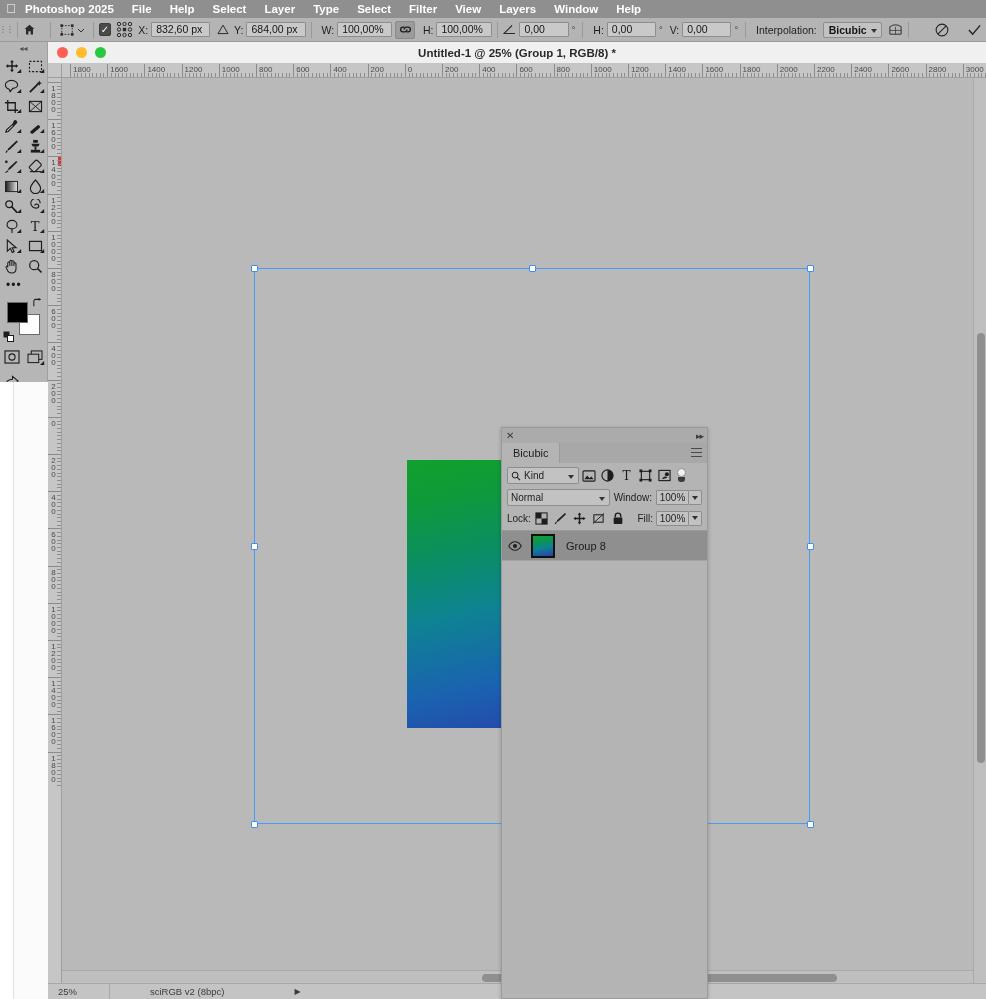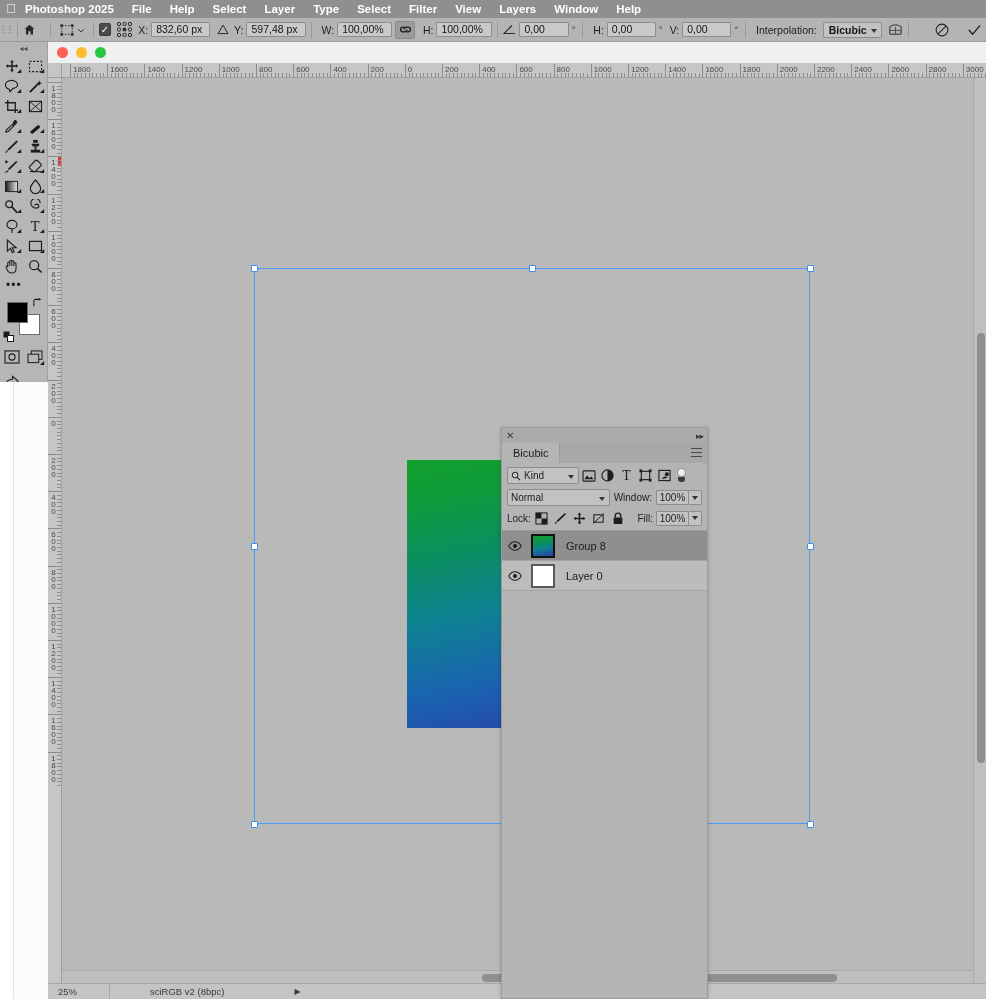--- a/index.html
+++ b/index.html
@@ -457,21 +457,21 @@
     </div>
     <div class="ob-label">X:</div>
     <div class="ob-field w60">832,60 px</div>
     <div style="width:7px"></div>
     <div class="ob-icon">
       <svg width="12" height="11" viewBox="0 0 12 11">
           <path d="M6 1.2 L11 9.6 L1 9.6 Z" fill="none" stroke="#2a2a2a" stroke-width="1"></path>
         </svg>
     </div>
     <div class="ob-label">Y:</div>
-    <div class="ob-field w60">597,48 px</div>
+    <div class="ob-field w60">684,00 px</div>
     <div class="ob-sep"></div>
     <div class="ob-label">W:</div>
     <div class="ob-field w56">100,00%</div>
     <div class="ob-chain">
       <svg width="13" height="9" viewBox="0 0 14 9">
         <path d="M5.5 4.5 a2.6 2.6 0 0 1 2.6 -2.6 h1.6 a2.6 2.6 0 0 1 0 5.2 h-1.6" fill="none" stroke="#1d1d1d" stroke-width="1.4"></path>
         <path d="M8.5 4.5 a2.6 2.6 0 0 1 -2.6 2.6 h-1.6 a2.6 2.6 0 0 1 0 -5.2 h1.6" fill="none" stroke="#1d1d1d" stroke-width="1.4"></path>
       </svg>
     </div>
     <div class="ob-label">H:</div>
@@ -740,20 +740,21 @@
   </div>
 
   <div class="docwin">
 
     <div class="doc-titlebar">
       <div class="traffic">
         <div class="tl red"></div>
         <div class="tl yellow"></div>
         <div class="tl green"></div>
       </div>
+      <div class="doc-title">Untitled-1 @ 25% (Group 1, RGB/8) *</div>
     </div>
 
     <div class="ruler-corner"></div>
     <div class="ruler-h" id="ruler-h">
         <div class="rh-major" style="left: 8px;"></div>
         <div class="rh-lab" style="left: 9px;">1800</div>
         <div class="rh-tick" style="left: 11.72px; top: 9px; height: 4px;"></div>
         <div class="rh-tick" style="left: 15.44px; top: 9px; height: 4px;"></div>
         <div class="rh-tick" style="left: 19.16px; top: 9px; height: 4px;"></div>
         <div class="rh-tick" style="left: 22.88px; top: 9px; height: 4px;"></div>
@@ -1394,30 +1395,18 @@
                 <path d="M0.8 5 C3 1.2 6 0.5 7.5 0.5 C9 0.5 12 1.2 14.2 5 C12 8.8 9 9.5 7.5 9.5 C6 9.5 3 8.8 0.8 5 Z" fill="none" stroke="#1d1d1d" stroke-width="1.1"></path>
                 <circle cx="7.5" cy="5" r="2.2" fill="#1d1d1d"></circle>
               </svg>
           </div>
           <div class="lr-thumb-wrap">
             <div class="lr-thumb gradient"></div>
           </div>
           <div class="lr-name">Group 8</div>
         </div>
 
-        <div class="layer-row">
-          <div class="lr-eye">
-            <svg width="14" height="10" viewBox="0 0 15 10">
-                <path d="M0.8 5 C3 1.2 6 0.5 7.5 0.5 C9 0.5 12 1.2 14.2 5 C12 8.8 9 9.5 7.5 9.5 C6 9.5 3 8.8 0.8 5 Z" fill="none" stroke="#1d1d1d" stroke-width="1.1"></path>
-                <circle cx="7.5" cy="5" r="2.2" fill="#1d1d1d"></circle>
-              </svg>
-          </div>
-          <div class="lr-thumb-wrap">
-            <div class="lr-thumb white"></div>
-          </div>
-          <div class="lr-name">Layer 0</div>
-        </div>
 
       </div>
     </div>
   </div>
 
 </div>
 
 </body></html>

